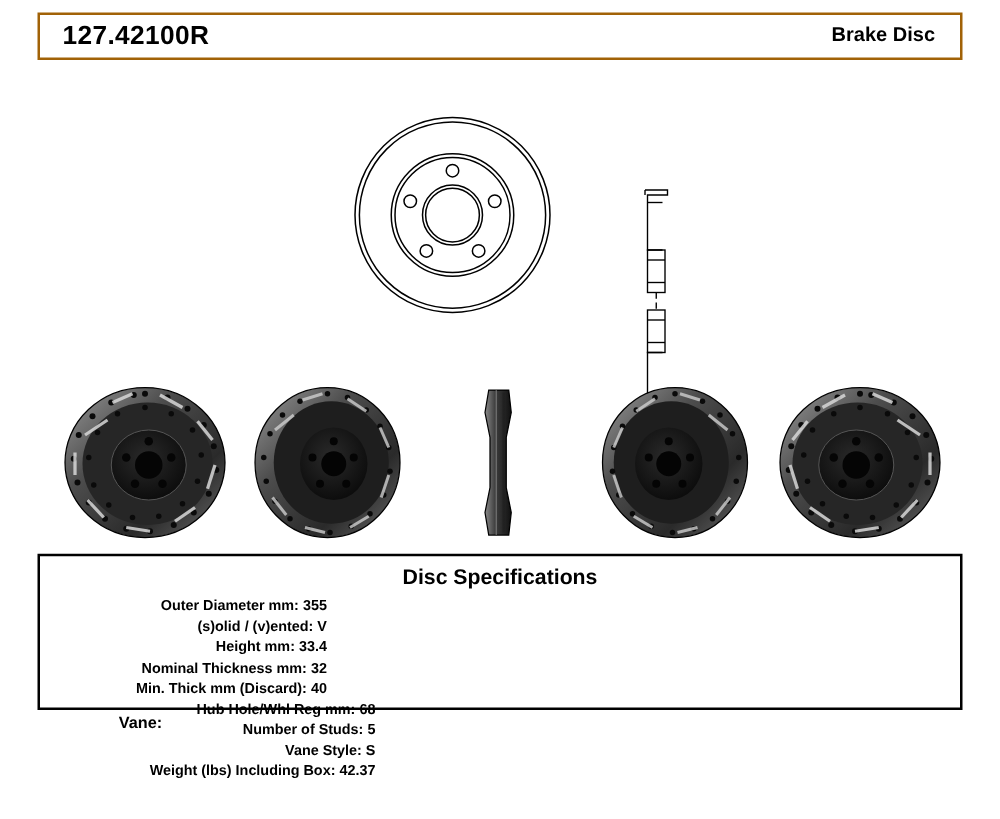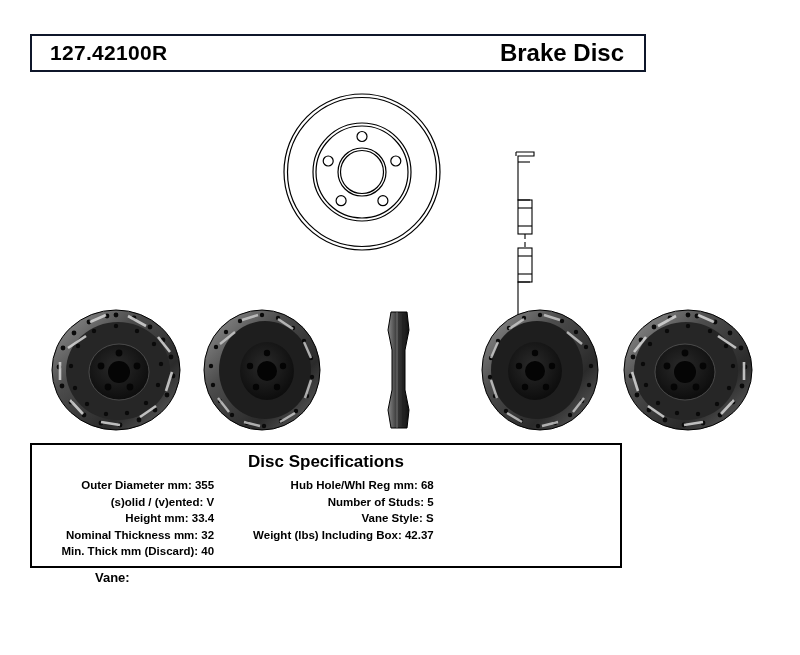--- a/index.html
+++ b/index.html
@@ -19,79 +19,79 @@
     position: absolute;
     left: 0; top: 0;
     width: 800px;
     height: 655px;
   }
 
   
   .header {
     position: absolute;
     left: 30px;
-    top: 34px;
-    width: 616px;
+    top: 10px;
+    width: 740px;
     height: 38px;
-    border: 2px solid #0f172a;
+    border: 2px solid #a16207;
     box-sizing: border-box;
   }
   .header .part-no {
     position: absolute;
     left: 18px;
     top: 50%;
     transform: translateY(-50%);
     font-size: 21px;
     font-weight: bold;
     letter-spacing: 0.3px;
   }
   .header .doc-type {
     position: absolute;
     right: 20px;
     top: 50%;
     transform: translateY(-50%);
-    font-size: 24px;
+    font-size: 16px;
     font-weight: bold;
   }
 
   
   .drawing {
     position: absolute;
     left: 0;
     top: 60px;
     width: 800px;
     height: 380px;
   }
 
   
   .spec-panel {
     position: absolute;
     left: 30px;
     top: 443px;
-    width: 592px;
+    width: 740px;
     height: 125px;
     border: 2px solid #000;
     box-sizing: border-box;
   }
   .spec-title {
     position: absolute;
     left: 0;
     right: 0;
     top: 7px;
     text-align: center;
     font-size: 17px;
     font-weight: bold;
   }
   .spec-cols {
     position: absolute;
     left: 0;
     top: 32px;
     width: 100%;
     display: flex;
-    flex-direction: row;
+    flex-direction: column;
   }
   .spec-col {
     box-sizing: border-box;
   }
   .col-left {
     width: 32%;
     text-align: right;
     padding-right: 6px;
   }
   .col-mid {

